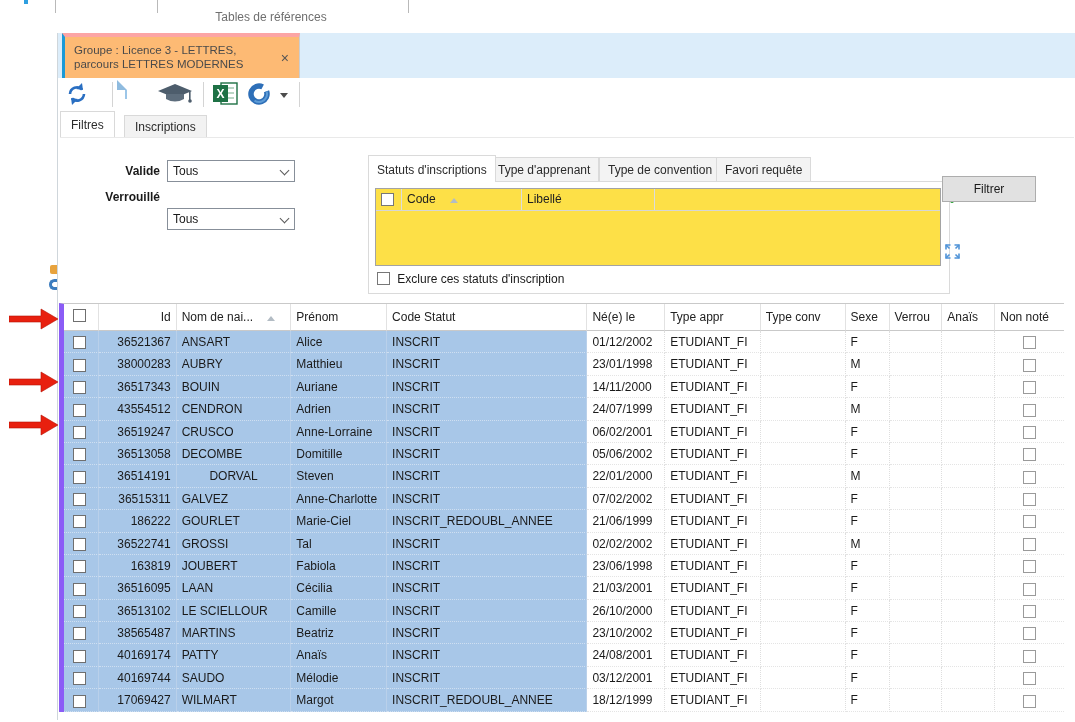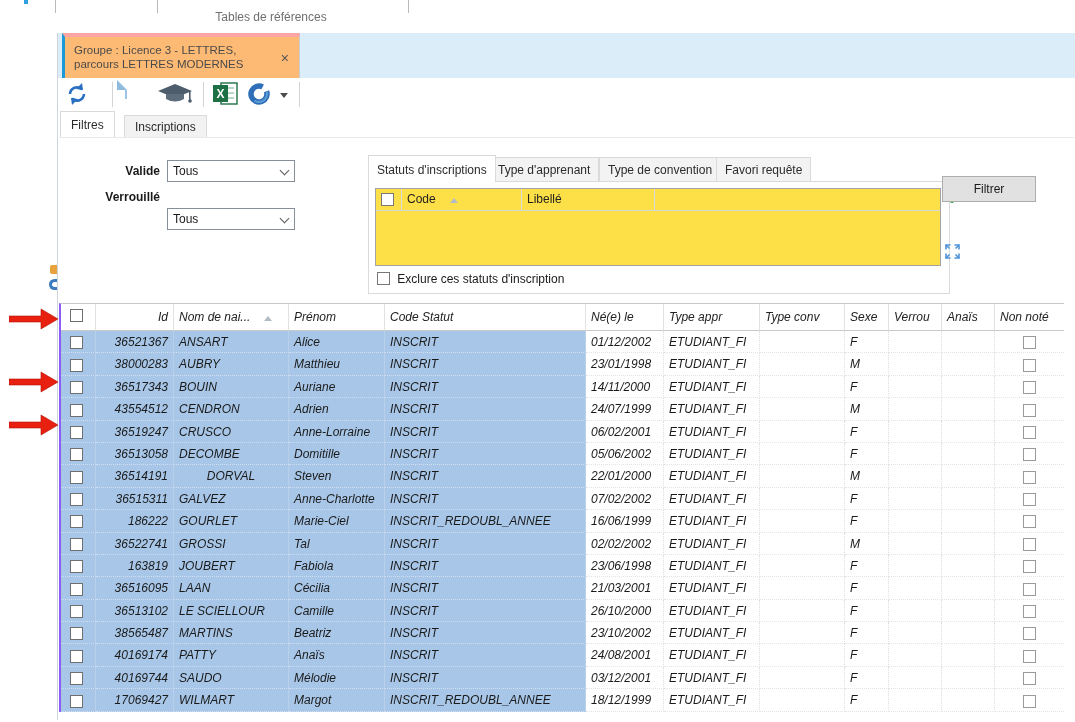--- a/index.html
+++ b/index.html
@@ -49,21 +49,21 @@
   .minigrid { position:absolute; top:6px; left:6px; width:566px; height:78px; border:1px solid #a3a3a3; background:#fde047; }
   .mg-hdr { display:flex; height:22px; border-bottom:1px solid #d6d6d6; font-size:12px; color:#222; }
   .mg-c { padding:3px 5px 0 5px; border-right:1px solid #dcdcdc; height:100%; }
   .sortup { display:inline-block; width:0; height:0; border-left:4px solid transparent; border-right:4px solid transparent; border-bottom:5px solid #b3bcc4; margin-left:14px; }
   .cb { display:inline-block; width:13px; height:13px; background:#fff; border:1px solid #777; vertical-align:middle; }
   .plus { position:absolute; left:576px; top:5px; font-size:24px; line-height:20px; font-weight:bold; color:#3aa845; }
   .exclude { position:absolute; left:8px; top:89px; font-size:12px; color:#1a1a1a; }
   .btn { top:176px; left:942px; width:94px; height:26px; background:#e1e1e1; border:1px solid #adadad; font-size:12px; color:#1a1a1a; text-align:center; line-height:24px; }
 
   
-  .grid { top:303px; left:59px; width:1005px; border-left:2px solid #8b5cf6; border-top:1px solid #c9c9c9; font-size:12px;font-style:italic; }
+  .grid { top:303px; left:59px; width:1005px; border-left:5px solid #8b5cf6; border-top:1px solid #c9c9c9; font-size:12px; }
   .g-hrow { display:flex; height:27px; background:#fff; }
   .g-hcell { border-right:1px solid #e2e2e2; border-bottom:1px solid #c9c9c9; padding:6px 5px 0 5px; color:#222; white-space:nowrap; overflow:hidden; }
   .g-row { display:flex; height:22.4px; }
   .g-cell { border-right:1px dotted #dedede; border-bottom:1px dotted #e4e4e4; padding:4px 5px 0 5px; white-space:nowrap; overflow:hidden; background:#fff; }
   .g-cell.sel { background:#a8c7e8; border-right:1px solid #b9d0ea; border-bottom:1px dotted #cfdff1; }
   .right { text-align:right; }
   .center { text-align:center; }
   .g-cb { padding-top:4px; padding-left:9px; }
   .g-cb .cb { border-color:#6f6f6f; }
 
@@ -310,21 +310,21 @@
       <div class="g-cell" style="width: 53px;"></div>
       <div class="g-cell" style="width: 53px;"></div>
       <div class="g-cell center" style="width: 69px; border-right: none;"><span class="cb" style="border-color: rgb(154, 154, 154);"></span></div>
     </div>
     <div class="g-row">
       <div class="g-cell sel g-cb" style="width: 35px;"><span class="cb"></span></div>
       <div class="g-cell sel right" style="width: 78px;">186222</div>
       <div class="g-cell sel" style="width: 115px;">GOURLET</div>
       <div class="g-cell sel" style="width: 96px;">Marie-Ciel</div>
       <div class="g-cell sel" style="width: 201px;">INSCRIT_REDOUBL_ANNEE</div>
-      <div class="g-cell" style="width: 78px;">16/06/1999</div>
+      <div class="g-cell" style="width: 78px;">21/06/1999</div>
       <div class="g-cell" style="width: 96px;">ETUDIANT_FI</div>
       <div class="g-cell" style="width: 85px;"></div>
       <div class="g-cell" style="width: 44px;">F</div>
       <div class="g-cell" style="width: 53px;"></div>
       <div class="g-cell" style="width: 53px;"></div>
       <div class="g-cell center" style="width: 69px; border-right: none;"><span class="cb" style="border-color: rgb(154, 154, 154);"></span></div>
     </div>
     <div class="g-row">
       <div class="g-cell sel g-cb" style="width: 35px;"><span class="cb"></span></div>
       <div class="g-cell sel right" style="width: 78px;">36522741</div>

